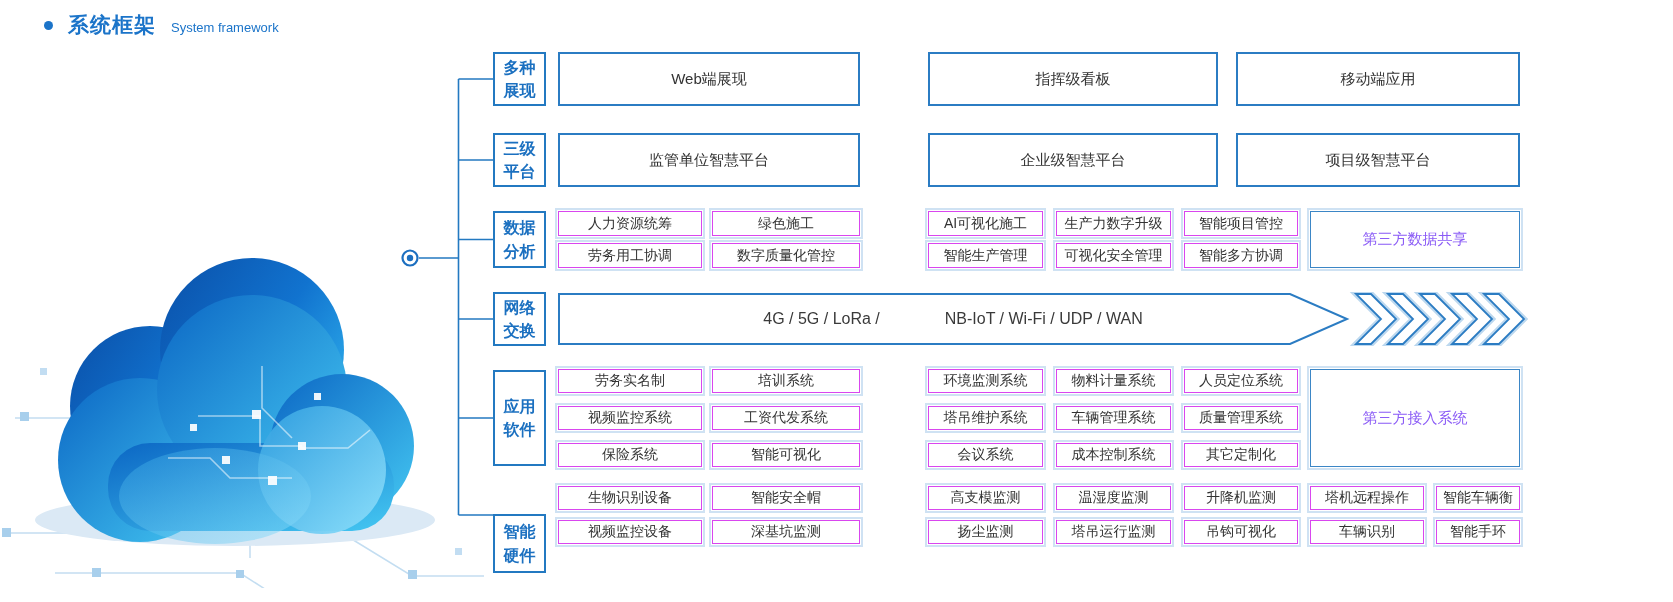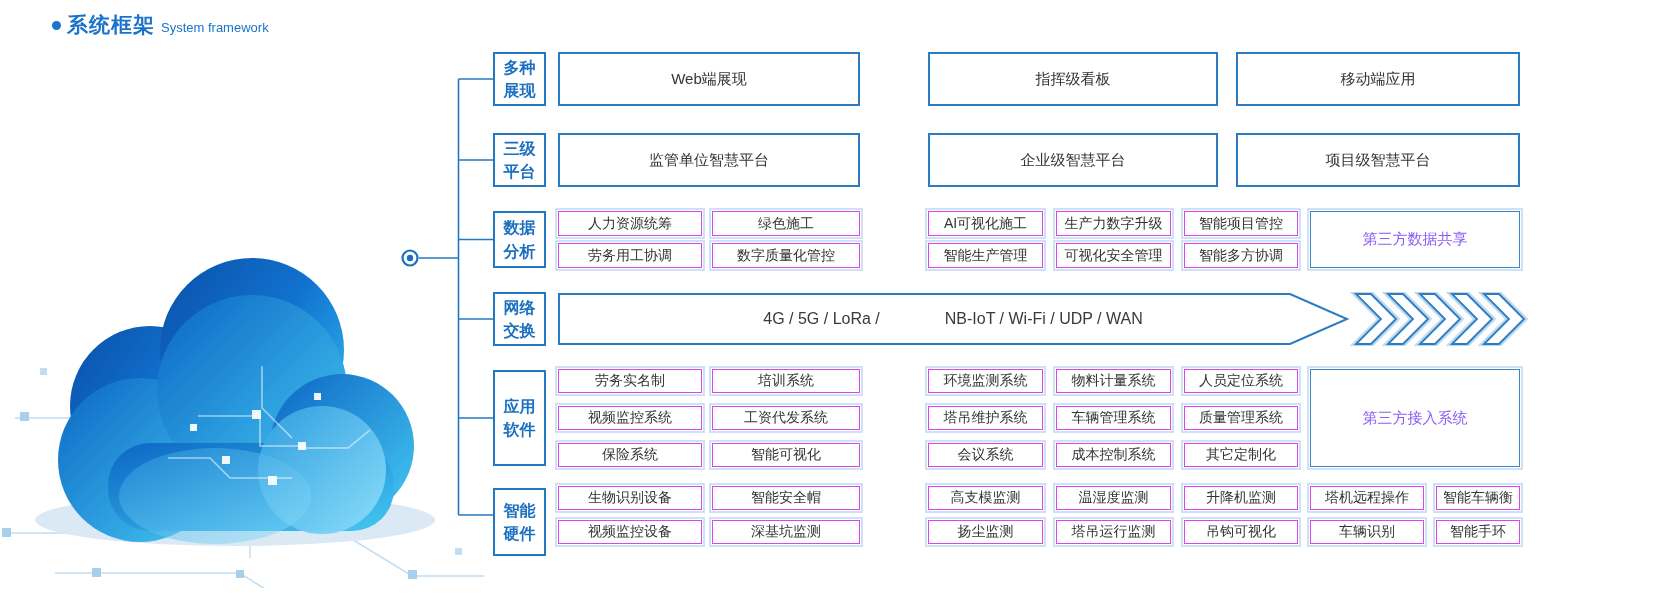--- a/index.html
+++ b/index.html
@@ -1,38 +1,38 @@
 <!DOCTYPE html>
 <html><head>
 <meta charset="utf-8">
 <style>
   * { box-sizing: border-box; }
   body { margin:0; background:#fff; font-family:"Liberation Sans","DejaVu Sans",sans-serif; }
   .stage { position:relative; width:1673px; height:602px; background:#fff; overflow:hidden; }
 
   
-  .hdr { position:absolute; left:52px; top:11px; display:flex; align-items:center; gap:6px; color:#1b74c9; }
+  .hdr { position:absolute; left:44px; top:11px; display:flex; align-items:center; gap:15px; color:#1b74c9; }
   .hdr .dot { width:9px; height:9px; border-radius:50%; background:#1b74c9; }
   .hdr .zh { font-size:21px; font-weight:bold; letter-spacing:1px; }
   .hdr .en { font-size:13px; padding-top:4px; }
 
   
   .cloud-wrap { position:absolute; left:0; top:118px; width:500px; height:470px; }
   .overlay { position:absolute; left:0; top:0; width:1673px; height:602px; pointer-events:none; }
 
   
   .lblbox { position:absolute; left:493px; width:53px; border:2px solid #2379c1; background:#fff;
             color:#1b70c0; font-weight:bold; font-size:16px; line-height:1.45; display:flex;
             align-items:center; justify-content:center; text-align:right; white-space:pre-line; }
   .lb-display  { top:52px;  height:54px; }
   .lb-platform { top:133px; height:54px; }
   .lb-data     { top:211px; height:57px; }
   .lb-network  { top:292px; height:54px; }
   .lb-app      { top:370px; height:96px; }
-  .lb-hw       { top:488px; height:68px; }
+  .lb-hw       { top:514px; height:59px; }
 
   
   .row { position:absolute; left:558px; width:962px; display:flex; }
   .row-display  { top:52px;  height:54px; }
   .row-platform { top:133px; height:54px; }
   .bigbox { border:2px solid #2b7cc3; background:#fff; display:flex; align-items:center;
             justify-content:center; font-size:15px; color:#333; }
   .w1 { width:302px; margin-right:68px; }
   .w2 { width:290px; margin-right:18px; }
   .w3 { width:284px; }

